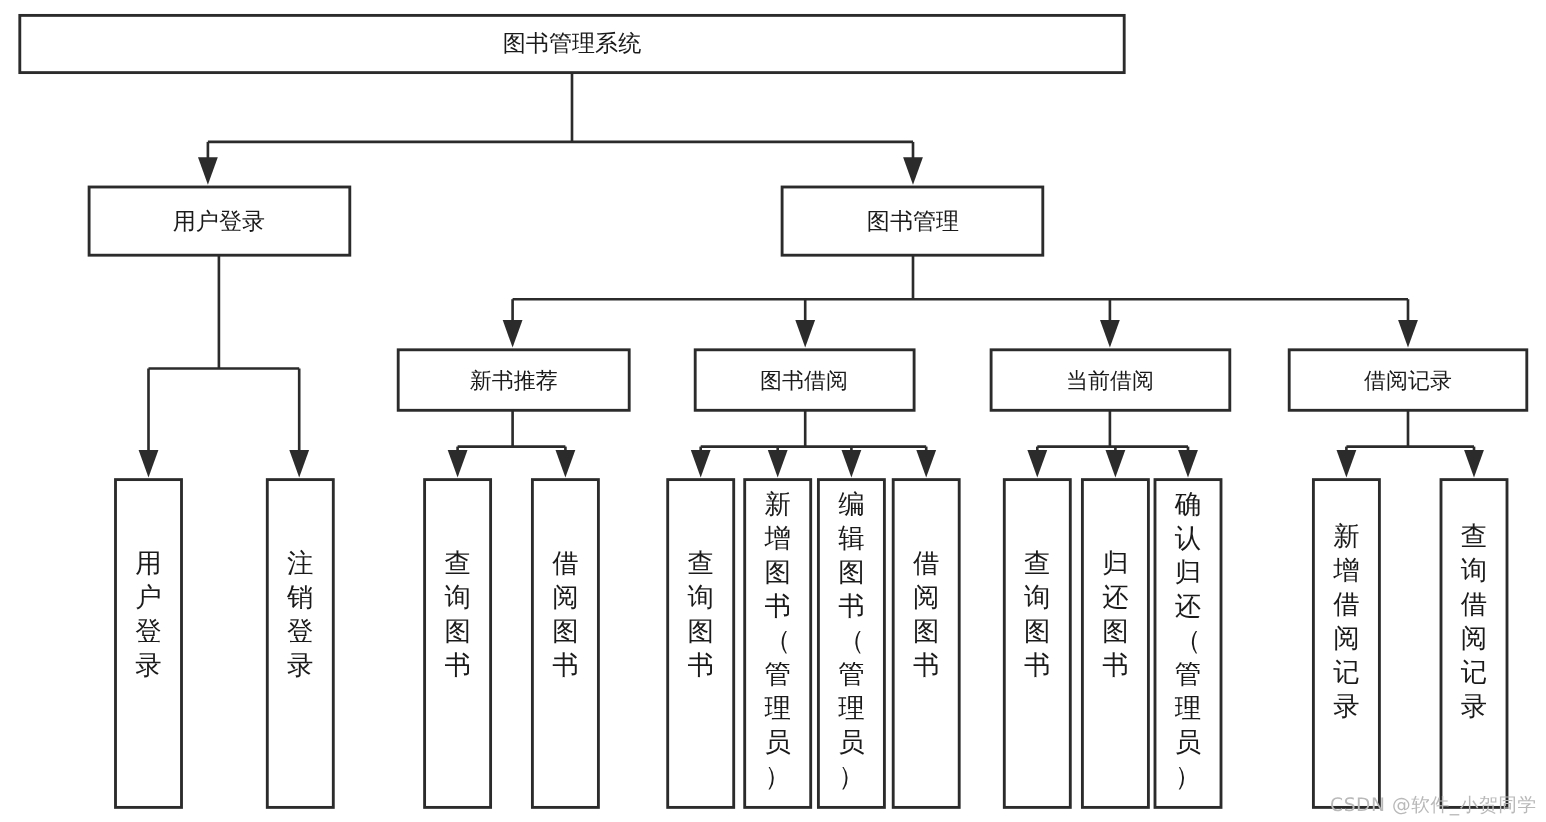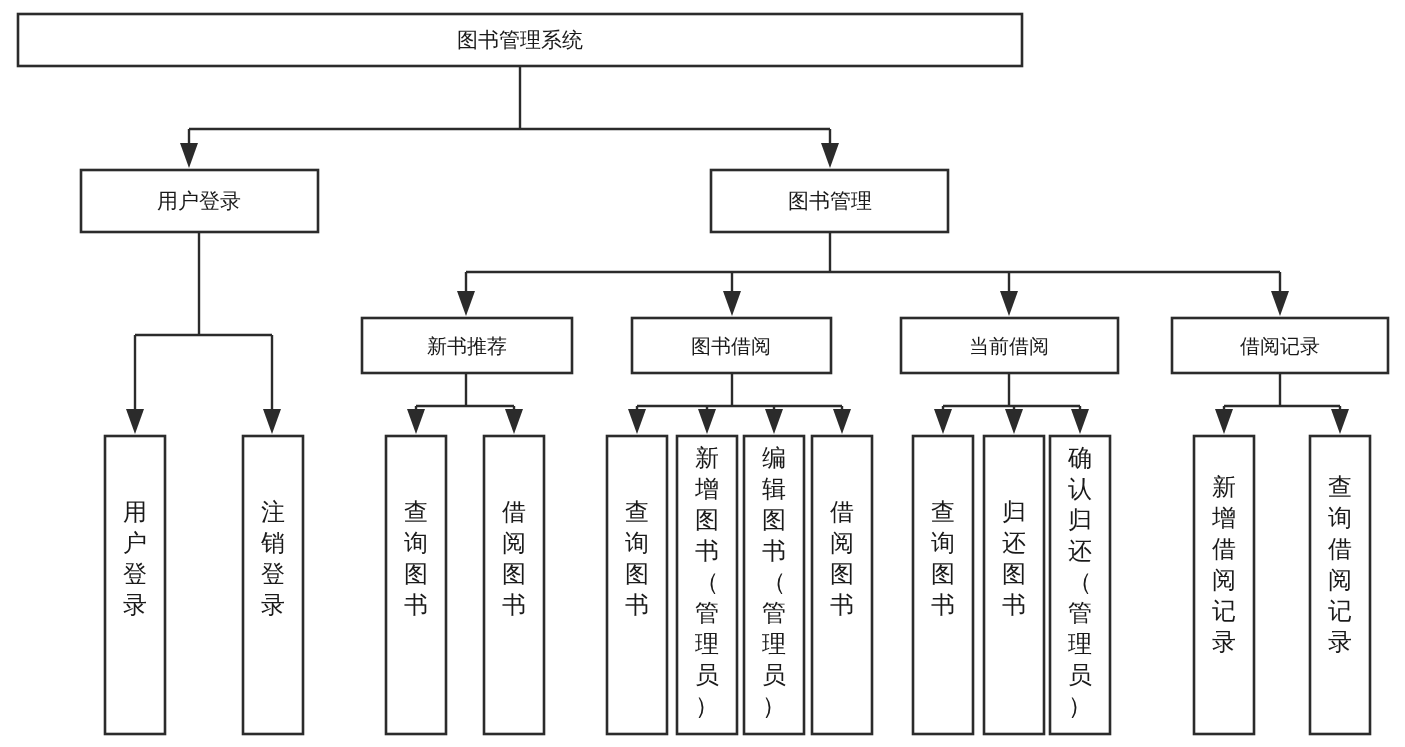--- a/index.html
+++ b/index.html
@@ -219,13 +219,14 @@
         <rect class="node-box" x="1194" y="436" width="60" height="298"></rect>
         <text class="leaf-label" x="1224" y="495"><tspan x="1224" dy="0">新</tspan><tspan x="1224" dy="31">增</tspan><tspan x="1224" dy="31">借</tspan><tspan x="1224" dy="31">阅</tspan><tspan x="1224" dy="31">记</tspan><tspan x="1224" dy="31">录</tspan></text>
       </g>
       <g>
         <rect class="node-box" x="1310" y="436" width="60" height="298"></rect>
         <text class="leaf-label" x="1340" y="495"><tspan x="1340" dy="0">查</tspan><tspan x="1340" dy="31">询</tspan><tspan x="1340" dy="31">借</tspan><tspan x="1340" dy="31">阅</tspan><tspan x="1340" dy="31">记</tspan><tspan x="1340" dy="31">录</tspan></text>
       </g>
     </g>
   </svg>
 
+  <div class="watermark">CSDN @软件_小贺同学</div>
 </div>
 
 </body></html>

